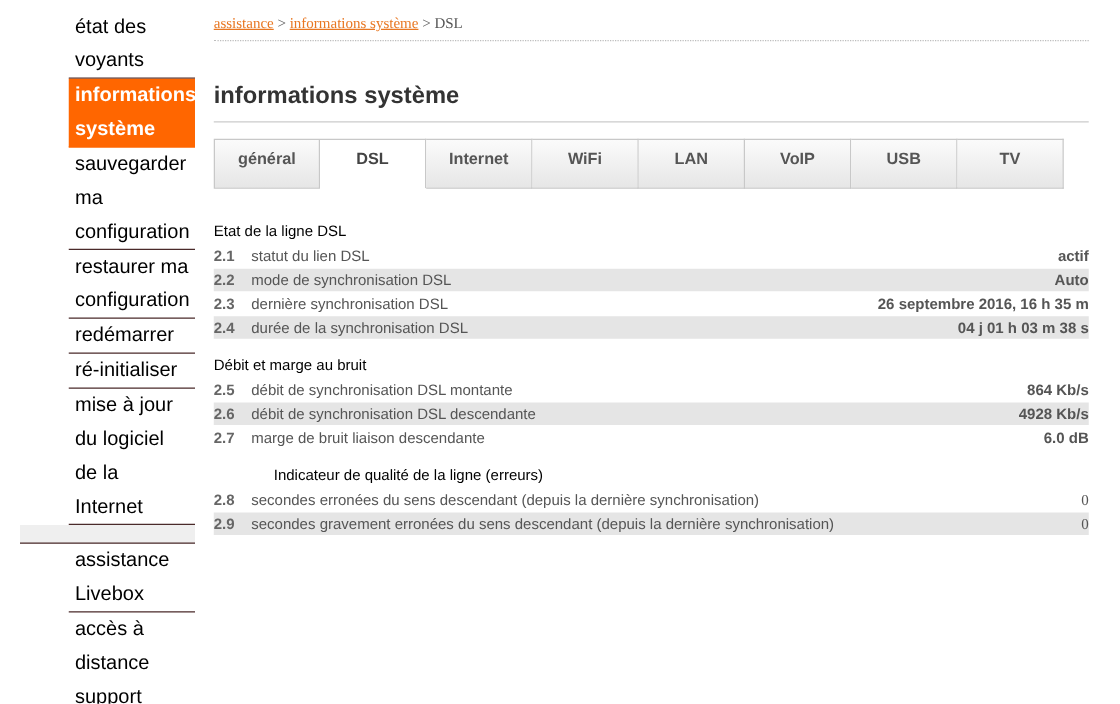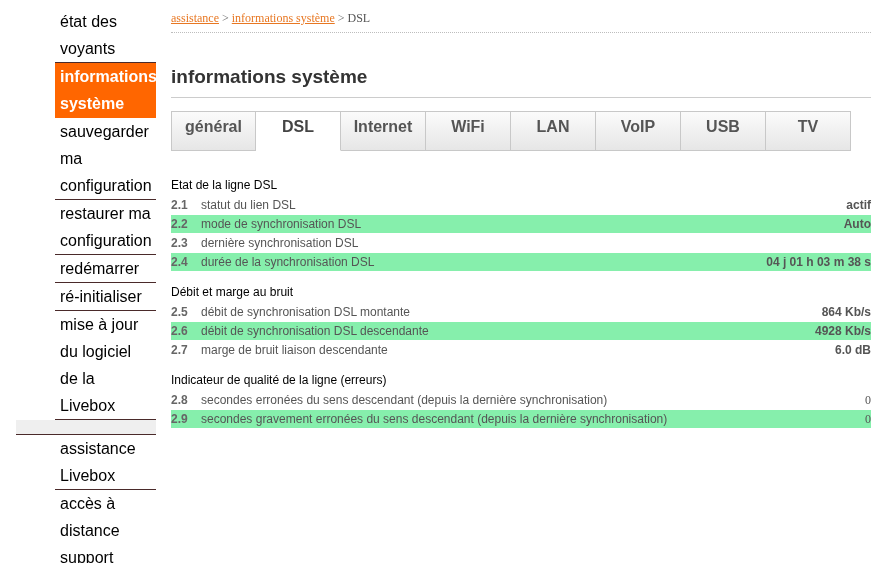--- a/index.html
+++ b/index.html
@@ -47,52 +47,52 @@
       font-size: 19px; font-weight: bold; color: #333;
       width: 700px; padding-bottom: 9px;
       border-bottom: 1px solid #cccccc;
     }
 
     .tabs { position: absolute; top: 111px; left: 0; display: flex; }
     .tab {
       width: 85px; height: 40px;
       border: 1px solid #c8c8c8;
       background: linear-gradient(#fbfbfb, #e6e6e6);
-      font-size: 16px; font-weight: bold; color: #555;
+      font-size: 13px; font-weight: bold; color: #555;
       text-align: center; line-height: 30px;
       cursor: pointer;
     }
     .tab + .tab { border-left: none; }
     .tab.active { background: #ffffff; border-bottom-color: #ffffff; color: #444; }
 
     .section-title {
       position: absolute; left: 0;
       font-size: 12px; font-weight: normal; color: #000;
     }
     .row {
       position: absolute; left: 0; width: 700px; height: 18px;
       font-size: 12px; color: #555; line-height: 18px;
     }
-    .row.alt { background: #86efac; }
+    .row.alt { background: #e5e5e5; }
     .row .num { position: absolute; left: 0; font-weight: bold; color: #666; }
     .row .label { position: absolute; left: 30px; }
     .row .value { position: absolute; right: 0; font-weight: bold; color: #555; }
     .row .value.plain { font-weight: normal; font-family: "Liberation Serif", serif; }
   </style>
 </head>
 <body>
 
 <div class="sidebar">
   <a class="nav-item" style="line-height:27px;">état des voyants</a>
   <a class="nav-item active">informations système</a>
   <a class="nav-item">sauvegarder ma configuration</a>
   <a class="nav-item">restaurer ma configuration</a>
   <a class="nav-item">redémarrer</a>
   <a class="nav-item">ré-initialiser</a>
-  <a class="nav-item">mise à jour du logiciel de la Livebox</a>
+  <a class="nav-item">mise à jour du logiciel de la Internet</a>
   <div class="nav-spacer"></div>
   <a class="nav-item">assistance Livebox</a>
   <a class="nav-item">accès à distance support client</a>
   <a class="nav-item">gestion des comptes services</a>
 </div>
 
 <div class="main">
   <div class="breadcrumb">
     <a>assistance</a><span class="sep">&gt;</span><a>informations système</a><span class="sep">&gt;</span><span>DSL</span>
   </div>
@@ -117,20 +117,21 @@
     <span class="value">actif</span>
   </div>
   <div class="row alt" style="top:215px;">
     <span class="num">2.2</span>
     <span class="label">mode de synchronisation DSL</span>
     <span class="value">Auto</span>
   </div>
   <div class="row" style="top:234px;">
     <span class="num">2.3</span>
     <span class="label">dernière synchronisation DSL</span>
+    <span class="value">26 septembre 2016, 16 h 35 m</span>
   </div>
   <div class="row alt" style="top:253px;">
     <span class="num">2.4</span>
     <span class="label">durée de la synchronisation DSL</span>
     <span class="value">04 j 01 h 03 m 38 s</span>
   </div>
 
   <div class="section-title" style="top:285px;">Débit et marge au bruit</div>
   <div class="row" style="top:303px;">
     <span class="num">2.5</span>
@@ -141,21 +142,21 @@
     <span class="num">2.6</span>
     <span class="label">débit de synchronisation DSL descendante</span>
     <span class="value">4928 Kb/s</span>
   </div>
   <div class="row" style="top:341px;">
     <span class="num">2.7</span>
     <span class="label">marge de bruit liaison descendante</span>
     <span class="value">6.0 dB</span>
   </div>
 
-  <div class="section-title" style="top:373px;">Indicateur de qualité de la ligne (erreurs)</div>
+  <div class="section-title" style="top:373px;margin-left:48px;">Indicateur de qualité de la ligne (erreurs)</div>
   <div class="row" style="top:391px;">
     <span class="num">2.8</span>
     <span class="label">secondes erronées du sens descendant (depuis la dernière synchronisation)</span>
     <span class="value plain">0</span>
   </div>
   <div class="row alt" style="top:410px;">
     <span class="num">2.9</span>
     <span class="label">secondes gravement erronées du sens descendant (depuis la dernière synchronisation)</span>
     <span class="value plain">0</span>
   </div>

